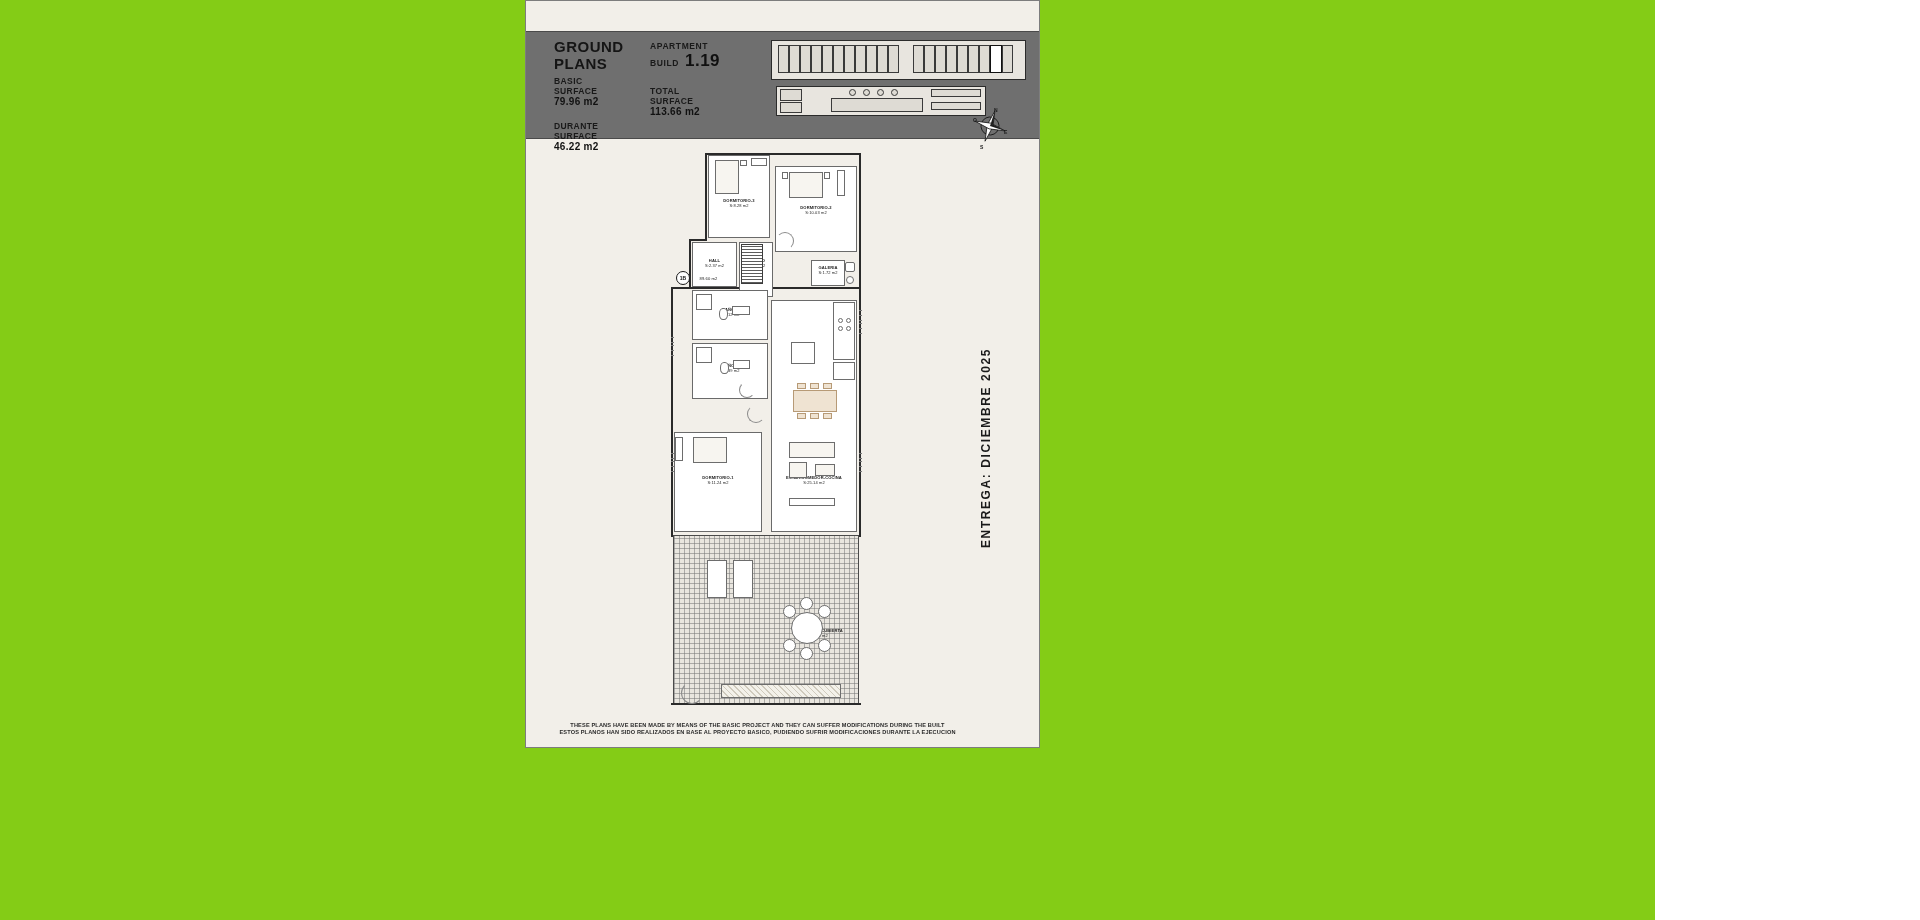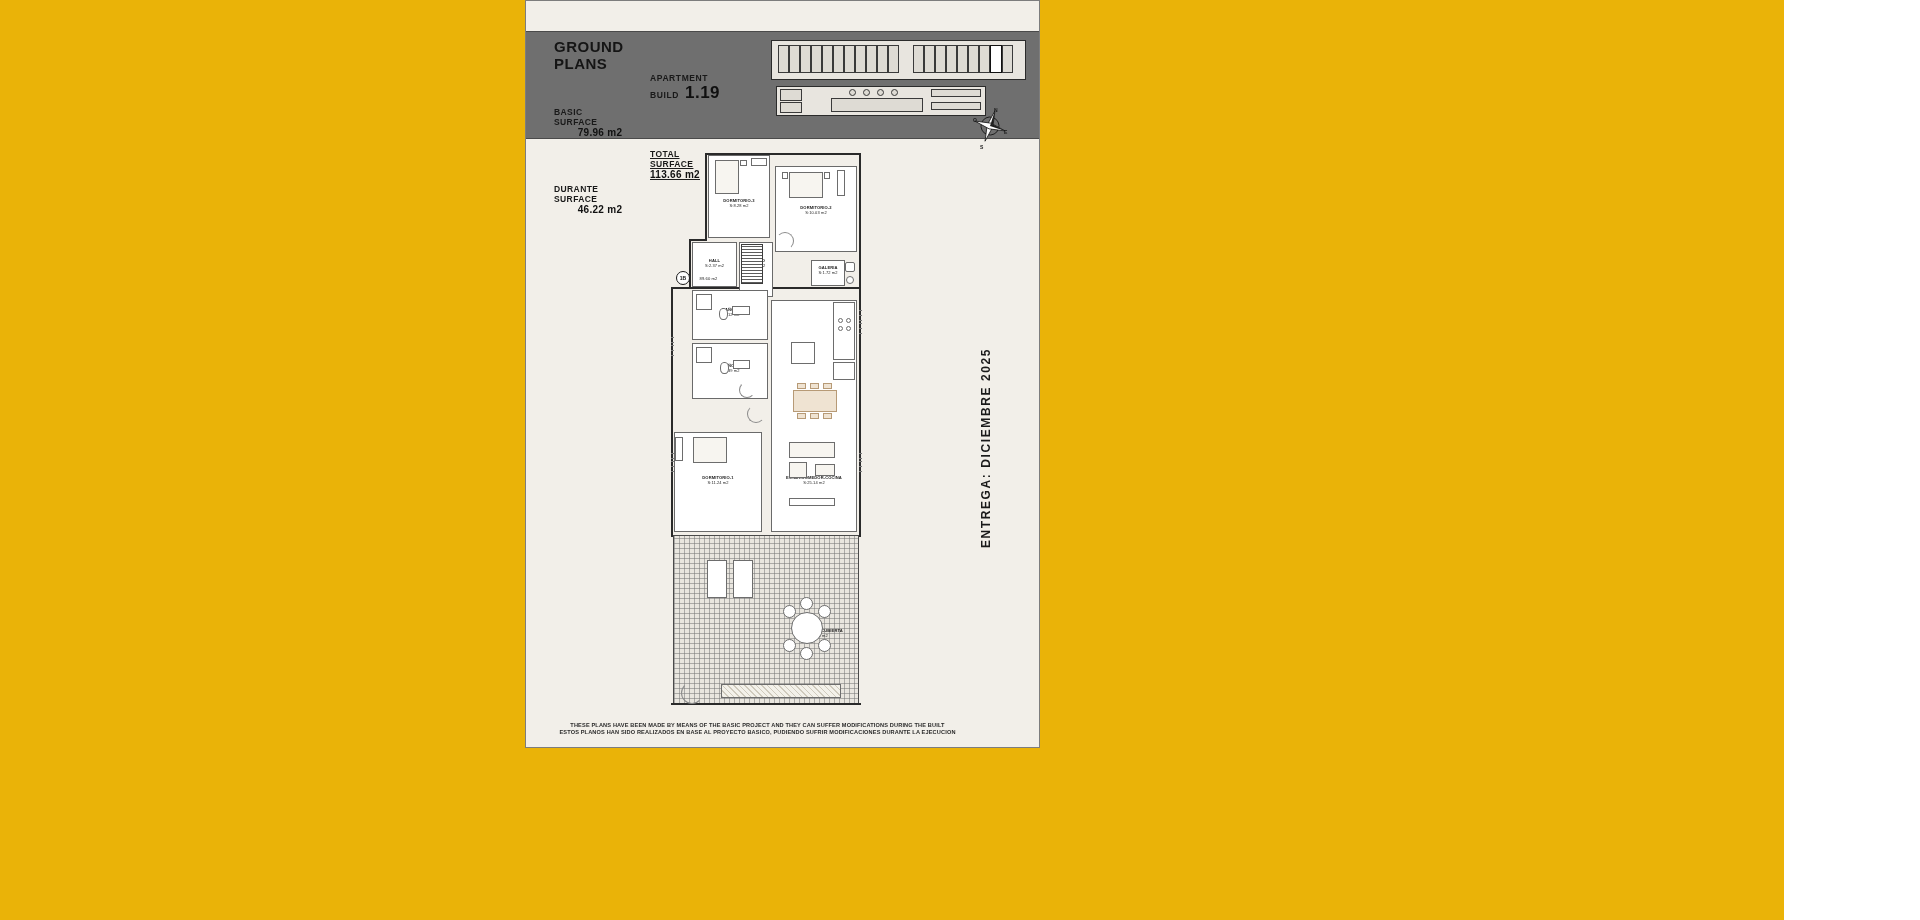--- a/index.html
+++ b/index.html
@@ -6,23 +6,23 @@
     margin: 0;
     padding: 0;
     background: #ffffff;
     width: 1920px;
     height: 920px;
     overflow: hidden;
     font-family: "Liberation Sans", sans-serif;
   }
   #page {
     position: relative;
-    width: 1784px;
+    width: 1655px;
     height: 920px;
-    background: #eab308;
+    background: #84cc16;
   }
   
   #sheet {
     position: absolute;
     left: 525px;
     top: 0px;
     width: 515px;
     height: 748px;
     background: #f2efe9;
     border: 1px solid #7d7d7d;
@@ -56,36 +56,34 @@
   }
   .ttl-row {
     display: flex;
     align-items: flex-start;
   }
   .ttl-left {
     width: 92px;
   }
   .ttl-right {
     padding-left: 4px;
-    margin-top: 32px;
   }
   .lbl-small {
     font-size: 8.5px;
     font-weight: bold;
     letter-spacing: 0.4px;
     line-height: 10px;
     color: #191919;
   }
   .val-small {
     font-size: 10px;
     font-weight: bold;
     letter-spacing: 0.3px;
     line-height: 12px;
     color: #111111;
-    text-align: center;
   }
   .apt-type {
     font-size: 8.5px;
     font-weight: bold;
     letter-spacing: 0.6px;
     line-height: 10px;
     color: #191919;
   }
   .apt-num {
     font-size: 17px;
@@ -265,21 +263,21 @@
             </div>
           </div>
         </div>
 
         <div class="ttl-row" style="margin-top:4px;">
           <div class="ttl-left">
             <div class="lbl-small">BASIC</div>
             <div class="lbl-small">SURFACE</div>
             <div class="val-small">79.96 m2</div>
           </div>
-          <div class="ttl-right" style="padding-top:10px;text-decoration:underline;">
+          <div class="ttl-right" style="padding-top:10px;">
             <div class="lbl-small">TOTAL</div>
             <div class="lbl-small">SURFACE</div>
             <div class="val-small">113.66 m2</div>
           </div>
         </div>
 
         <div class="ttl-row" style="margin-top:3px;">
           <div class="ttl-left">
             <div class="lbl-small">DURANTE</div>
             <div class="lbl-small">SURFACE</div>

